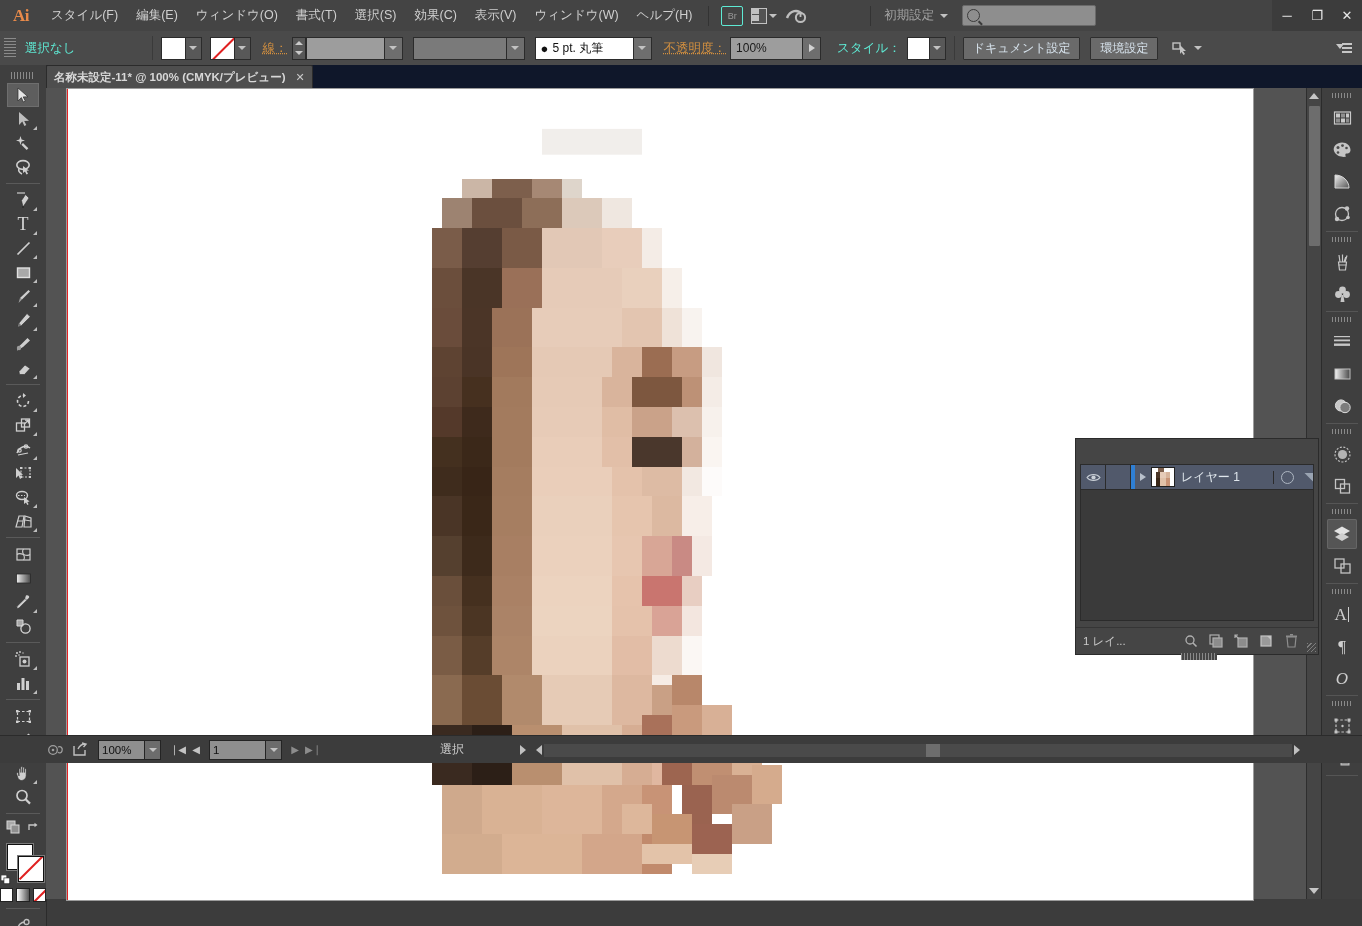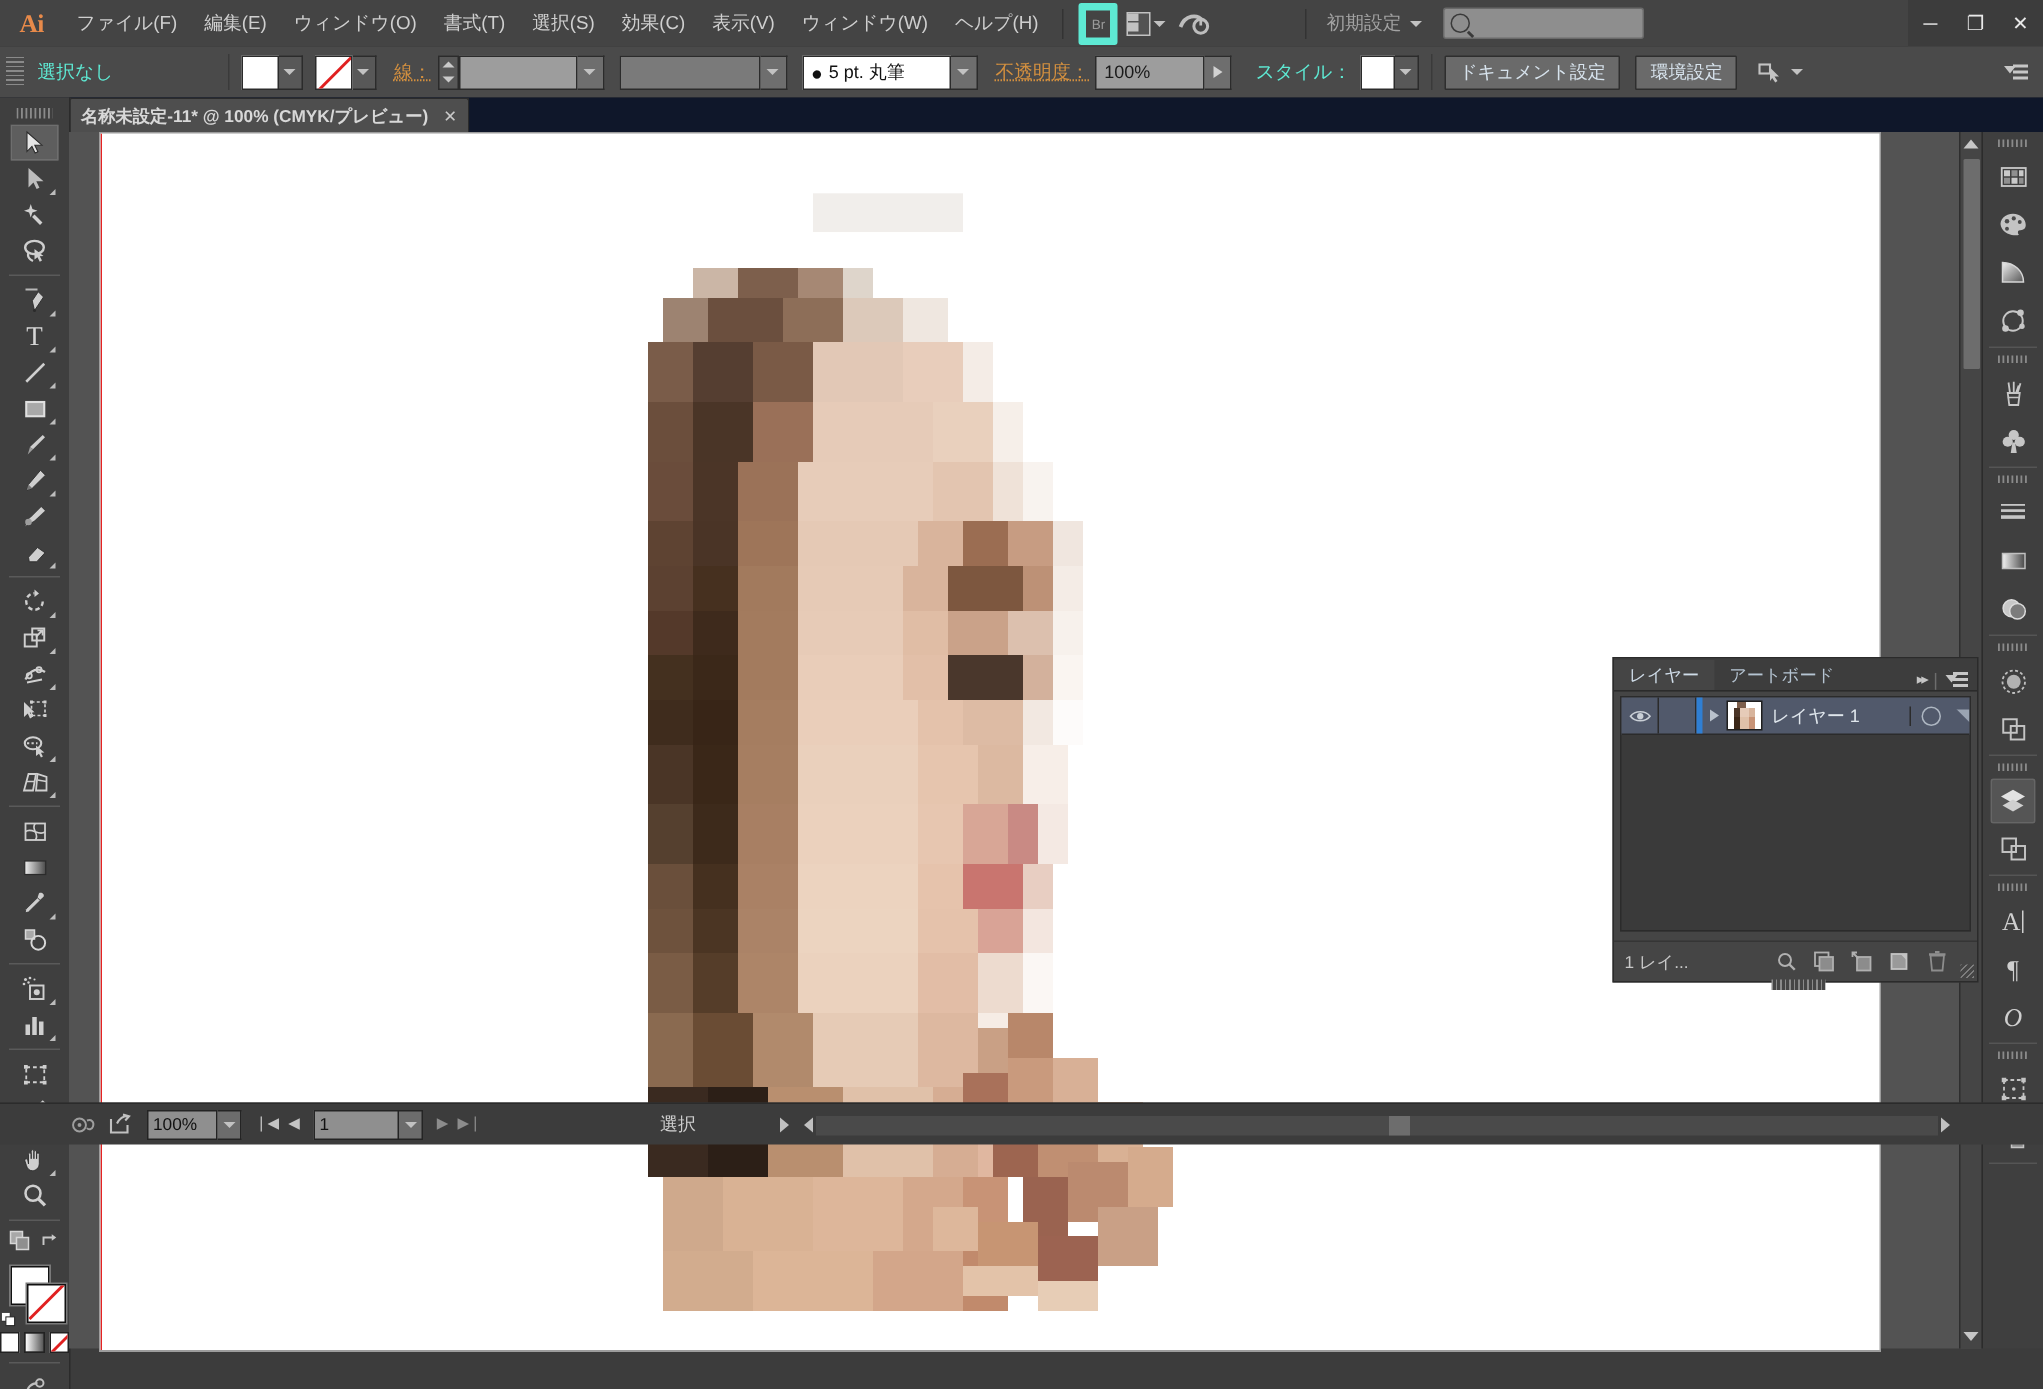--- a/index.html
+++ b/index.html
@@ -42,21 +42,21 @@
   }
   .mb-sep {
     width: 1px; height: 20px; background: #333; margin: 0 7px;
   }
   .mb-icon {
     width: 26px; height: 22px; margin: 0 3px;
     display: flex; align-items: center; justify-content: center;
   }
   .br-btn {
     width: 20px; height: 18px;
-    border: 5px solid #5eead4; border-radius: 2px;
+    border: 1px solid #5eead4; border-radius: 2px;
     color: #9a9a9a; font-size: 9px;
     display: flex; align-items: center; justify-content: center;
   }
   .arrange-btn {
     display: flex; align-items: center; gap: 2px;
   }
   .arr-grid {
     width: 16px; height: 14px; border: 1.5px solid #c2c2c2;
     position: relative; background: #535353;
   }
@@ -381,21 +381,21 @@
     position: absolute; left: 382px; top: 0; width: 14px; height: 13px; background: #6d6d6d;
   }
 </style>
 </head>
 <body>
 
 <div id="app">
 
   <div class="menubar">
     <div class="ai-logo">Ai</div>
-    <div class="menu-item">ファイル(F)</div>
+    <div class="menu-item">スタイル(F)</div>
     <div class="menu-item">編集(E)</div>
     <div class="menu-item">ウィンドウ(O)</div>
     <div class="menu-item">書式(T)</div>
     <div class="menu-item">選択(S)</div>
     <div class="menu-item">効果(C)</div>
     <div class="menu-item">表示(V)</div>
     <div class="menu-item">ウィンドウ(W)</div>
     <div class="menu-item">ヘルプ(H)</div>
 
     <div class="mb-sep"></div>
@@ -967,33 +967,20 @@
     </div>
 
     <div class="canvas-scroll-v">
       <div class="sb-arrow-up"></div>
       <div class="sb-thumb-v"></div>
       <div class="sb-arrow-dn"></div>
     </div>
   </div>
 
   <div class="layers-panel">
-    <div class="lp-tabs">
-      <div class="lp-tab active">レイヤー</div>
-      <div class="lp-tab">アートボード</div>
-      <div class="lp-tab-ctrl">
-        <span style="font-size:10px;letter-spacing:-2px;color:#c5c5c5">▸▸</span>
-        <span style="color:#6d6d6d">|</span>
-        <div class="panel-menu-ico" style="margin:0;width:15px;height:12px;position:relative">
-          <span style="top:1px"></span>
-            <span style="top:5px"></span>
-            <span style="top:9px"></span>
-        </div>
-      </div>
-    </div>
 
     <div class="lp-body">
       <div class="layer-row">
         <div class="lr-eye">
           <svg width="15" height="11" viewBox="0 0 15 11">
             <path d="M1 5.5 C4 1.5, 11 1.5, 14 5.5 C11 9.5, 4 9.5, 1 5.5 Z" fill="none" stroke="#c9cfd6" stroke-width="1.1"></path>
             <circle cx="7.5" cy="5.5" r="2.1" fill="#c9cfd6"></circle>
           </svg>
         </div>
         <div class="lr-lock"></div>

